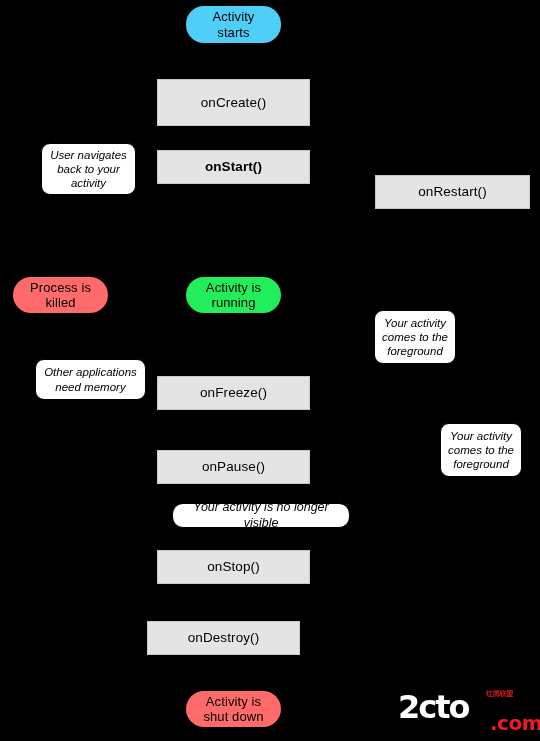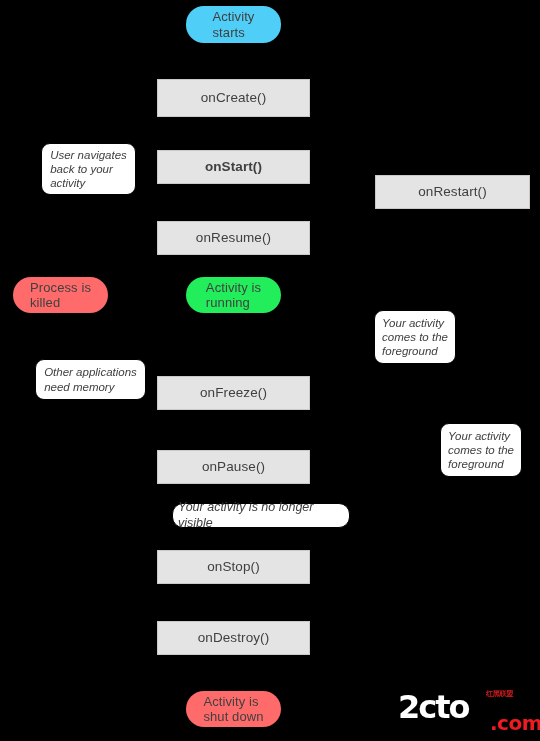--- a/index.html
+++ b/index.html
@@ -16,22 +16,22 @@
     font-family: "Liberation Sans", sans-serif;
   }
 
   
   .node {
     position: absolute;
     box-sizing: border-box;
     display: flex;
     align-items: center;
     justify-content: center;
-    text-align: left;
-    color: #404040;
+    text-align: center;
+    color: #000000;
     line-height: 1.18;
   }
 
   
   .method-box {
     background: #e4e4e4;
     border: 1px solid #c9c9c9;
     font-size: 13.5px;
     letter-spacing: 0.1px;
   }
@@ -107,41 +107,38 @@
 </head>
 <body>
 
 <div id="canvas">
 
   <div class="node state-pill" style="left:186px; top:6px; width:95px; height:37px; background:#4fcff8;">
     <span style="white-space:pre-line;">Activity
 starts</span>
   </div>
 
-  <div class="node method-box" style="left:157px; top:79px; width:153px; height:38px;">
+  <div class="node method-box" style="left:157px; top:79px; width:153px; height:47px;">
     <span>onCreate()</span>
   </div>
 
   <div class="node note" style="left:13px; top:143px; width:95px; height:52px;">
     <span style="white-space:pre-line;">User navigates
 back to your
 activity</span>
   </div>
 
   <div class="node method-box" style="left:157px; top:150px; width:153px; height:34px;font-weight:bold;">
     <span>onStart()</span>
   </div>
 
   <div class="node method-box" style="left:375px; top:150px; width:155px; height:34px;margin-top:25px;">
     <span>onRestart()</span>
   </div>
 
-  <div class="node method-box" style="left:157px; top:221px; width:153px; height:34px;">
-    <span>onResume()</span>
-  </div>
 
   <div class="node state-pill" style="left:13px; top:277px; width:95px; height:36px; background:#ff6b6b;">
     <span style="white-space:pre-line;">Process is
 killed</span>
   </div>
 
   <div class="node state-pill" style="left:186px; top:277px; width:95px; height:36px; background:#22ee5c;">
     <span style="white-space:pre-line;">Activity is
 running</span>
   </div>
@@ -173,21 +170,21 @@
   </div>
 
   <div class="node note note-1line" style="left:144px; top:503px; width:178px; height:25px;">
     <span>Your activity is no longer visible</span>
   </div>
 
   <div class="node method-box" style="left:157px; top:550px; width:153px; height:34px;">
     <span>onStop()</span>
   </div>
 
-  <div class="node method-box" style="left:157px; top:621px; width:153px; height:34px;">
+  <div class="node method-box" style="left:147px; top:621px; width:153px; height:34px;">
     <span>onDestroy()</span>
   </div>
 
   <div class="node state-pill" style="left:186px; top:691px; width:95px; height:36px; background:#ff6b6b;">
     <span style="white-space:pre-line;">Activity is
 shut down</span>
   </div>
 
   <div id="watermark">
     <span class="wm-main">2cto</span>

